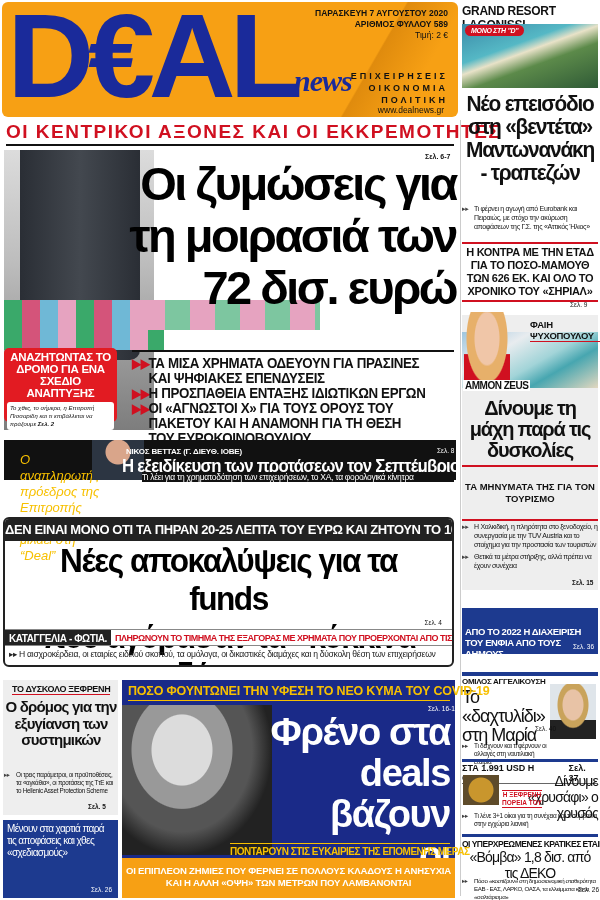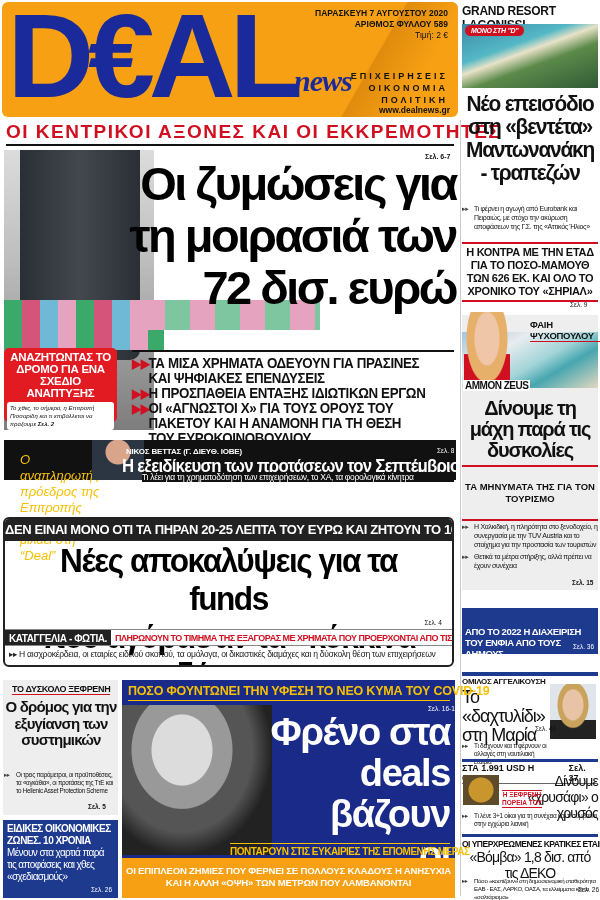--- a/index.html
+++ b/index.html
@@ -6,21 +6,21 @@
 body{width:600px;height:900px;background:#fff;font-family:"Liberation Sans",sans-serif;position:relative;overflow:hidden;color:#111}
 .abs{position:absolute}
 
 #masthead{left:2px;top:2px;width:456px;height:115px;background:#f7a014;border-radius:6px;overflow:hidden}
 #masthead .fold1{position:absolute;right:0;top:0;width:130px;height:115px;background:linear-gradient(120deg,rgba(0,0,0,0) 40%,rgba(180,100,0,.35) 41%,rgba(0,0,0,0) 70%)}
 #logo{position:absolute;left:8px;top:-6px;font-family:"Liberation Sans",sans-serif;font-weight:900;font-size:118px;color:#1a2a9a;letter-spacing:-6px;line-height:120px;transform:scaleX(1.02)}
 #logo-news{position:absolute;left:292px;top:62px;font-family:"Liberation Serif",serif;font-style:italic;font-weight:bold;font-size:30px;color:#1a2a9a;letter-spacing:-1px}
 #mast-date{position:absolute;right:10px;top:6px;text-align:right;font-size:8.5px;font-weight:bold;line-height:11px;color:#111}
 #mast-price{font-weight:normal}
 #mast-tags{position:absolute;right:10px;top:68px;text-align:right;font-size:9px;font-weight:bold;letter-spacing:3px;line-height:12px;color:#111}
-#mast-url{position:absolute;right:8px;top:103px;font-size:8.5px;font-weight:bold;color:#111}
+#mast-url{position:absolute;right:14px;top:103px;font-size:8.5px;font-weight:normal;color:#111}
 
 #kicker1{left:6px;top:121px;width:448px;font-size:19px;font-weight:bold;color:#d01020;letter-spacing:1.5px;border-bottom:2px solid #111;padding-bottom:1px;text-align:center;white-space:nowrap}
 #lead-photo{left:4px;top:150px;width:150px;height:280px;background:linear-gradient(180deg,#dcdcdc 0%,#bdbdbd 40%,#7d7d7d 100%)}
 #suit{left:20px;top:150px;width:120px;height:210px;background:linear-gradient(90deg,#2a2e35,#43484f 50%,#2a2e35);border-radius:0 0 10px 10px}
 #money{left:4px;top:300px;width:160px;height:50px;background:repeating-linear-gradient(90deg,#3aa96a 0 18px,#d4547a 18px 36px,#6fb8d6 36px 54px,#e6a3c0 54px 72px)}
 #money2{left:140px;top:300px;width:180px;height:30px;background:repeating-linear-gradient(90deg,#e6a3c0 0 25px,#7dc6a0 25px 50px)}
 #sel67{left:425px;top:153px;font-size:7px;font-weight:bold}
 #headline1{left:120px;top:158px;width:336px;text-align:right;font-family:"Liberation Sans Narrow","Liberation Sans",sans-serif;font-weight:bold;font-size:47px;line-height:52px;letter-spacing:-2.5px;color:#000}
 #bullets1{left:132px;top:350px;width:322px;border-top:2px solid #111;padding-top:4px}
 .bul{display:flex;font-size:14.5px;font-weight:bold;line-height:15px;letter-spacing:-0.4px;transform:scaleX(.92);transform-origin:left}
@@ -224,21 +224,20 @@
 <div id="r6-title" class="abs rcol">«Βόμβα» 1,8 δισ. από τις ΔΕΚΟ</div>
 <div id="r6-text" class="abs rcol dbl">Πόσο «κοστίζουν» στη δημοσιονομική σταθερότητα ΕΑΒ - ΕΑΣ, ΛΑΡΚΟ, ΟΑΣΑ, τα ελλείμματα και τα «σαλτάρισμα»</div>
 <div id="r6-sel" class="abs">Σελ. 26</div>
 
 <div id="bl-bg" class="abs"></div>
 <div id="bl-kick" class="abs">ΤΟ ΔΥΣΚΟΛΟ ΞΕΦΡΕΝΗ</div>
 <div id="bl-title" class="abs">Ο δρόμος για την εξυγίανση των συστημικών</div>
 <div id="bl-text" class="abs dbl">Οι τρεις παράμετροι, οι προϋποθέσεις, τα «αγκάθια», οι προτάσεις της ΤτΕ και το Hellenic Asset Protection Scheme</div>
 <div id="bl-sel" class="abs">Σελ. 5</div>
 <div id="bl2" class="abs">
-  <div id="bl2-kick">ΕΙΔΙΚΕΣ ΟΙΚΟΝΟΜΙΚΕΣ ΖΩΝΕΣ. 10 ΧΡΟΝΙΑ</div>
   <div id="bl2-text">Μένουν στα χαρτιά παρά τις αποφάσεις και χθες «σχεδιασμούς»</div>
   <div id="bl2-sel">Σελ. 26</div>
 </div>
 
 <div id="cv" class="abs"></div>
 <div id="cv-kick" class="abs">ΠΟΣΟ ΦΟΥΝΤΩΝΕΙ ΤΗΝ ΥΦΕΣΗ ΤΟ ΝΕΟ ΚΥΜΑ ΤΟΥ COVID-19</div>
 <div id="cv-photo" class="abs"></div>
 <div id="cv-sel" class="abs">Σελ. 16-17</div>
 <div id="cv-title" class="abs">
   <div>Φρένο στα</div>

